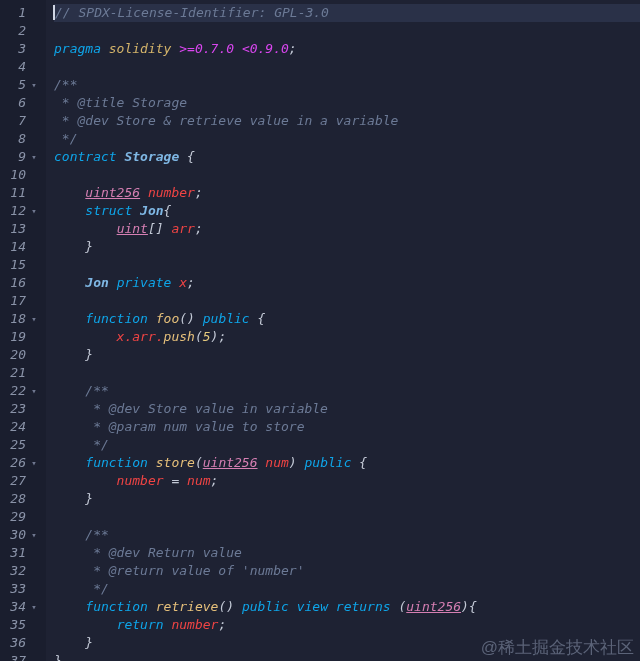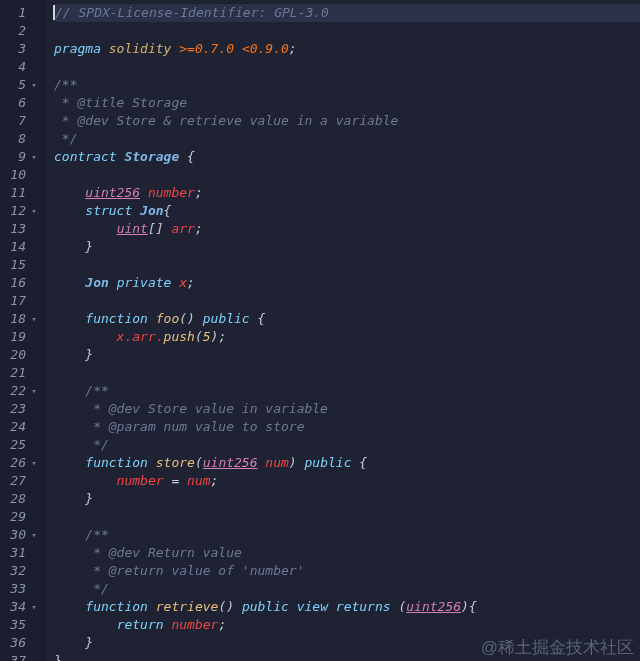--- a/index.html
+++ b/index.html
@@ -61,23 +61,23 @@
   }
   .code .line.hl {
     background: #2a3148;
   }
   .cursor {
     border-left: 2px solid #d0d6e4;
     margin-left: -1px;
   }
 
   .c-comment { color: #6c7a96; }
-  .c-keyword { color: #7dd3fc; }  
+  .c-keyword { color: #0ea5e9; }  
   .c-ident   { color: #d4b46a; }  
-  .c-ver     { color: #f97316; }
+  .c-ver     { color: #d946ef; }
   .c-num     { color: #e4c97d; }
   .c-type    { color: #d67fb3; text-decoration: underline; }  
   .c-name    { color: #7fb7e4; font-weight: bold; }  
   .c-func    { color: #e6c07b; font-style: italic; }
   .c-default { color: #ef4444; }
   .c-punc    { color: #c3c9d6; }
   .c-paren   { color: #c3c9d6; }
 
   .watermark {
     position: absolute;

